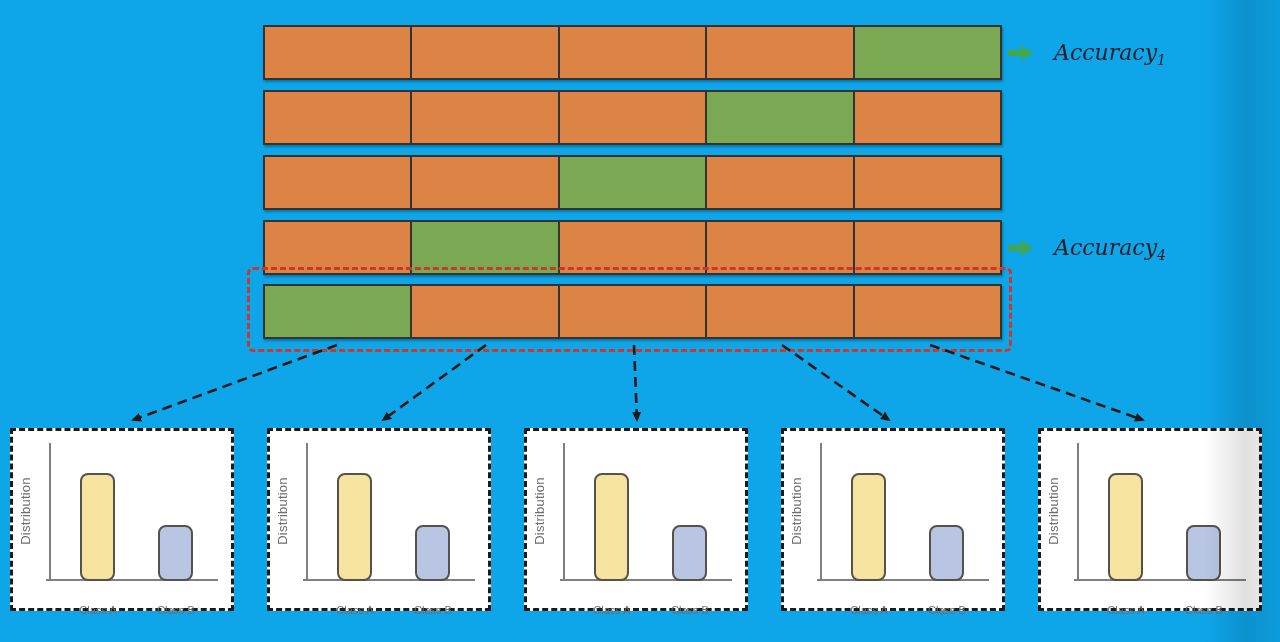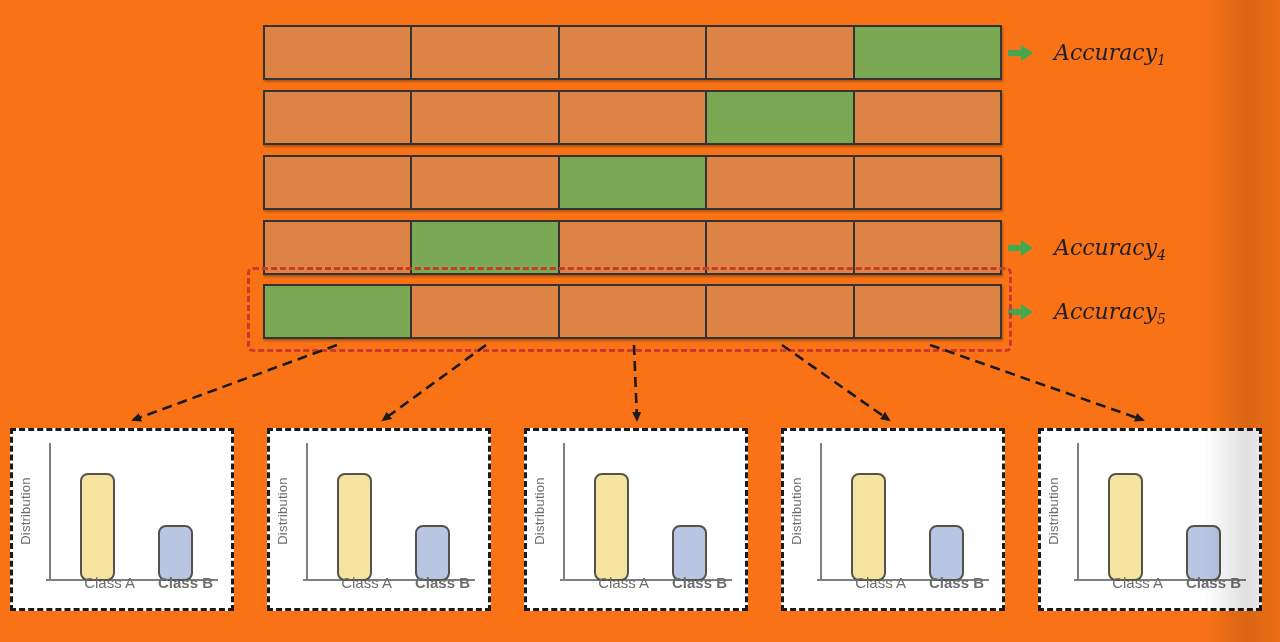--- a/index.html
+++ b/index.html
@@ -1,20 +1,20 @@
 <!DOCTYPE html>
 <html style="--training-fold: #DB8445; --validation-fold: #7BA953; --arrow-green: #41A851; --highlight-red: #C93A2C; --class-a-fill: #F6E3A0; --class-b-fill: #B9C6E3; --bar-border: #55514B; --axis-gray: #7F7F7F; --label-gray: #6E6E6E; --connector-black: #1A1A1A;"><head>
 <meta charset="utf-8">
 <style>
   html, body { margin: 0; padding: 0; background: #ffffff; }
   .stage {
     position: relative;
     width: 1280px;
     height: 642px;
-    background: #f97316;
+    background: #0ea5e9;
     overflow: hidden;
     font-family: "Liberation Sans", sans-serif;
   }
 
   
   .cv-row {
     position: absolute;
     left: 263px;
     width: 739px;
     height: 55px;
@@ -108,28 +108,28 @@
     position: absolute;
     width: 35px;
     border: 2px solid var(--bar-border, #55514B);
     border-radius: 8px;
     box-sizing: border-box;
   }
   .bar-a { left: 67px; top: 42px;  height: 108px; background: var(--class-a-fill, #F6E3A0); }
   .bar-b { left: 145px; top: 94px; height: 56px;  background: var(--class-b-fill, #B9C6E3); }
   .xlab {
     position: absolute;
-    top: 143px;
+    top: 173px;
     width: 74px;
-    text-align: right;
-    font-size: 15px;
+    text-align: center;
+    font-size: 11px;
     color: var(--label-gray, #6E6E6E);
   }
   .xlab-a { left: 48px; }
-  .xlab-b { left: 126px; font-weight: bold; }
+  .xlab-b { left: 126px; }
 
   
   .edge-shadow {
     position: absolute;
     right: 0; top: 0;
     width: 76px; height: 100%;
     background: linear-gradient(to right,
       rgba(0,0,0,0) 0%,
       rgba(0,0,0,0.12) 55%,
       rgba(0,0,0,0.06) 100%);
@@ -182,26 +182,20 @@
     <svg class="acc-arrow-svg" width="26" height="16" viewBox="0 0 26 16">
       <polygon points="0,5 13,5 13,0 25,8 13,16 13,11 0,11" style="fill:var(--arrow-green,#41A851)"></polygon>
     </svg>
     <span class="acc-label"><span>Accuracy</span><sub>1</sub></span>
   </div>
   <div class="acc-row" style="top:234px">
     <svg class="acc-arrow-svg" width="26" height="16" viewBox="0 0 26 16">
       <polygon points="0,5 13,5 13,0 25,8 13,16 13,11 0,11" style="fill:var(--arrow-green,#41A851)"></polygon>
     </svg>
     <span class="acc-label"><span>Accuracy</span><sub>4</sub></span>
-  </div>
-  <div class="acc-row" style="top:298px">
-    <svg class="acc-arrow-svg" width="26" height="16" viewBox="0 0 26 16">
-      <polygon points="0,5 13,5 13,0 25,8 13,16 13,11 0,11" style="fill:var(--arrow-green,#41A851)"></polygon>
-    </svg>
-    <span class="acc-label"><span>Accuracy</span><sub>5</sub></span>
   </div>
 
   <div class="highlight-box"></div>
 
   <svg class="connectors" width="1280" height="642" viewBox="0 0 1280 642">
     <defs>
       <marker id="ah" markerWidth="11" markerHeight="9" refX="8" refY="4.5" orient="auto" markerUnits="userSpaceOnUse">
         <path d="M0,0 L10,4.5 L0,9 z" fill="#1a1a1a"></path>
       </marker>
     </defs>

